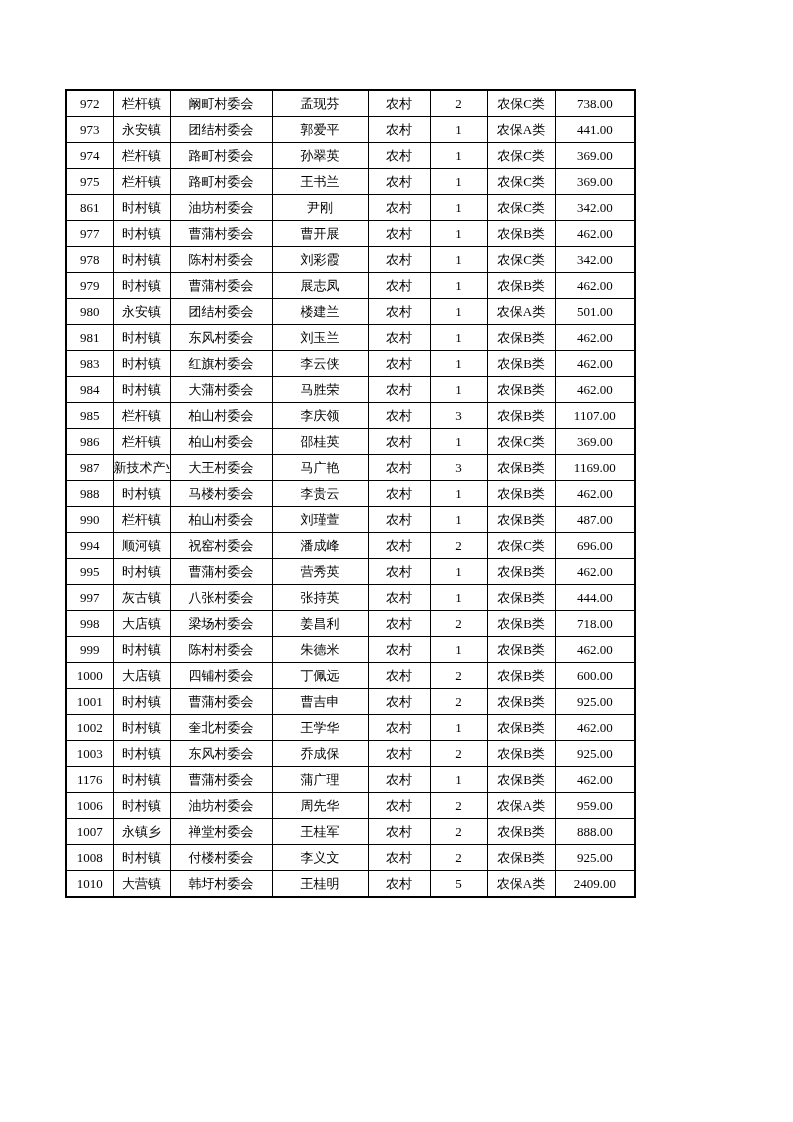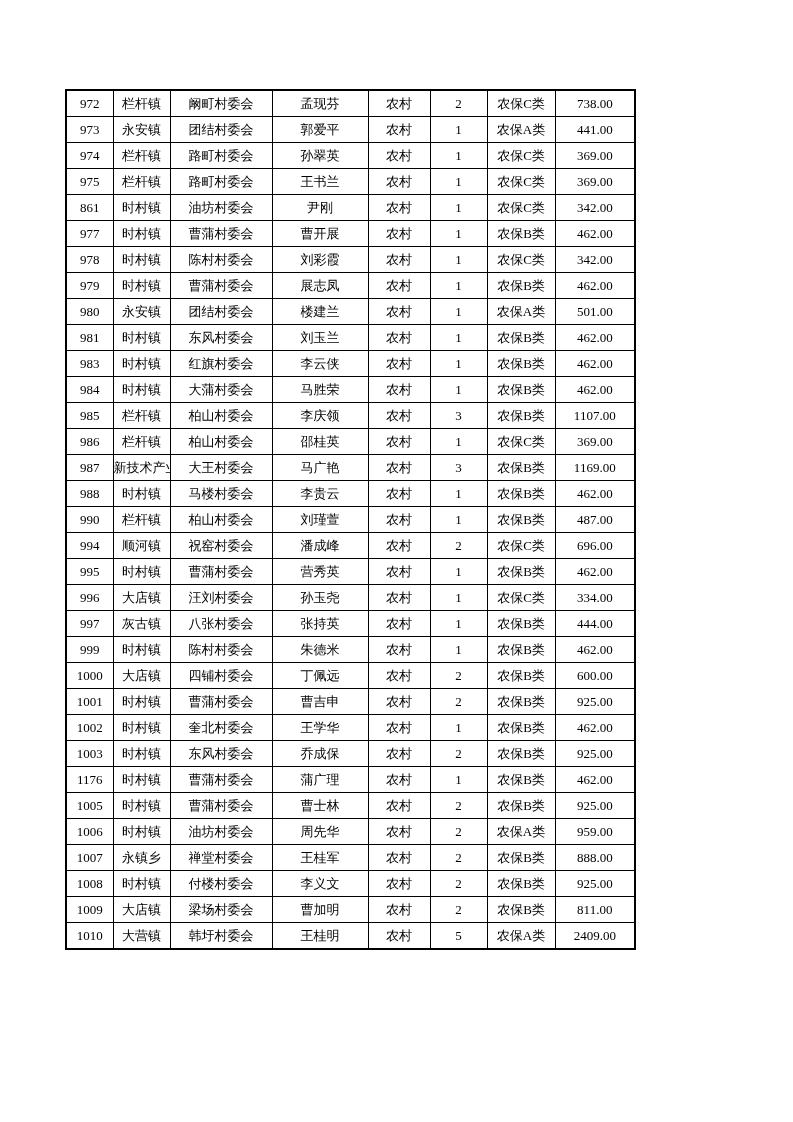--- a/index.html
+++ b/index.html
@@ -243,40 +243,40 @@
           <td>995</td>
           <td>时村镇</td>
           <td>曹蒲村委会</td>
           <td>营秀英</td>
           <td>农村</td>
           <td>1</td>
           <td>农保B类</td>
           <td>462.00</td>
         </tr>
         <tr>
-          <td>996</td>
-          <td>大店镇</td>
-          <td>汪刘村委会</td>
-          <td>孙玉尧</td>
-          <td>农村</td>
-          <td>1</td>
-          <td>农保C类</td>
-          <td>334.00</td>
-        </tr>
-        <tr>
           <td>997</td>
           <td>灰古镇</td>
           <td>八张村委会</td>
           <td>张持英</td>
           <td>农村</td>
           <td>1</td>
           <td>农保B类</td>
           <td>444.00</td>
         </tr>
         <tr>
+          <td>998</td>
+          <td>大店镇</td>
+          <td>梁场村委会</td>
+          <td>姜昌利</td>
+          <td>农村</td>
+          <td>2</td>
+          <td>农保B类</td>
+          <td>718.00</td>
+        </tr>
+        <tr>
           <td>999</td>
           <td>时村镇</td>
           <td>陈村村委会</td>
           <td>朱德米</td>
           <td>农村</td>
           <td>1</td>
           <td>农保B类</td>
           <td>462.00</td>
         </tr>
         <tr>
@@ -323,30 +323,20 @@
           <td>1176</td>
           <td>时村镇</td>
           <td>曹蒲村委会</td>
           <td>蒲广理</td>
           <td>农村</td>
           <td>1</td>
           <td>农保B类</td>
           <td>462.00</td>
         </tr>
         <tr>
-          <td>1005</td>
-          <td>时村镇</td>
-          <td>曹蒲村委会</td>
-          <td>曹士林</td>
-          <td>农村</td>
-          <td>2</td>
-          <td>农保B类</td>
-          <td>925.00</td>
-        </tr>
-        <tr>
           <td>1006</td>
           <td>时村镇</td>
           <td>油坊村委会</td>
           <td>周先华</td>
           <td>农村</td>
           <td>2</td>
           <td>农保A类</td>
           <td>959.00</td>
         </tr>
         <tr>
@@ -361,30 +351,20 @@
         </tr>
         <tr>
           <td>1008</td>
           <td>时村镇</td>
           <td>付楼村委会</td>
           <td>李义文</td>
           <td>农村</td>
           <td>2</td>
           <td>农保B类</td>
           <td>925.00</td>
-        </tr>
-        <tr>
-          <td>1009</td>
-          <td>大店镇</td>
-          <td>梁场村委会</td>
-          <td>曹加明</td>
-          <td>农村</td>
-          <td>2</td>
-          <td>农保B类</td>
-          <td>811.00</td>
         </tr>
         <tr>
           <td>1010</td>
           <td>大营镇</td>
           <td>韩圩村委会</td>
           <td>王桂明</td>
           <td>农村</td>
           <td>5</td>
           <td>农保A类</td>
           <td>2409.00</td>

